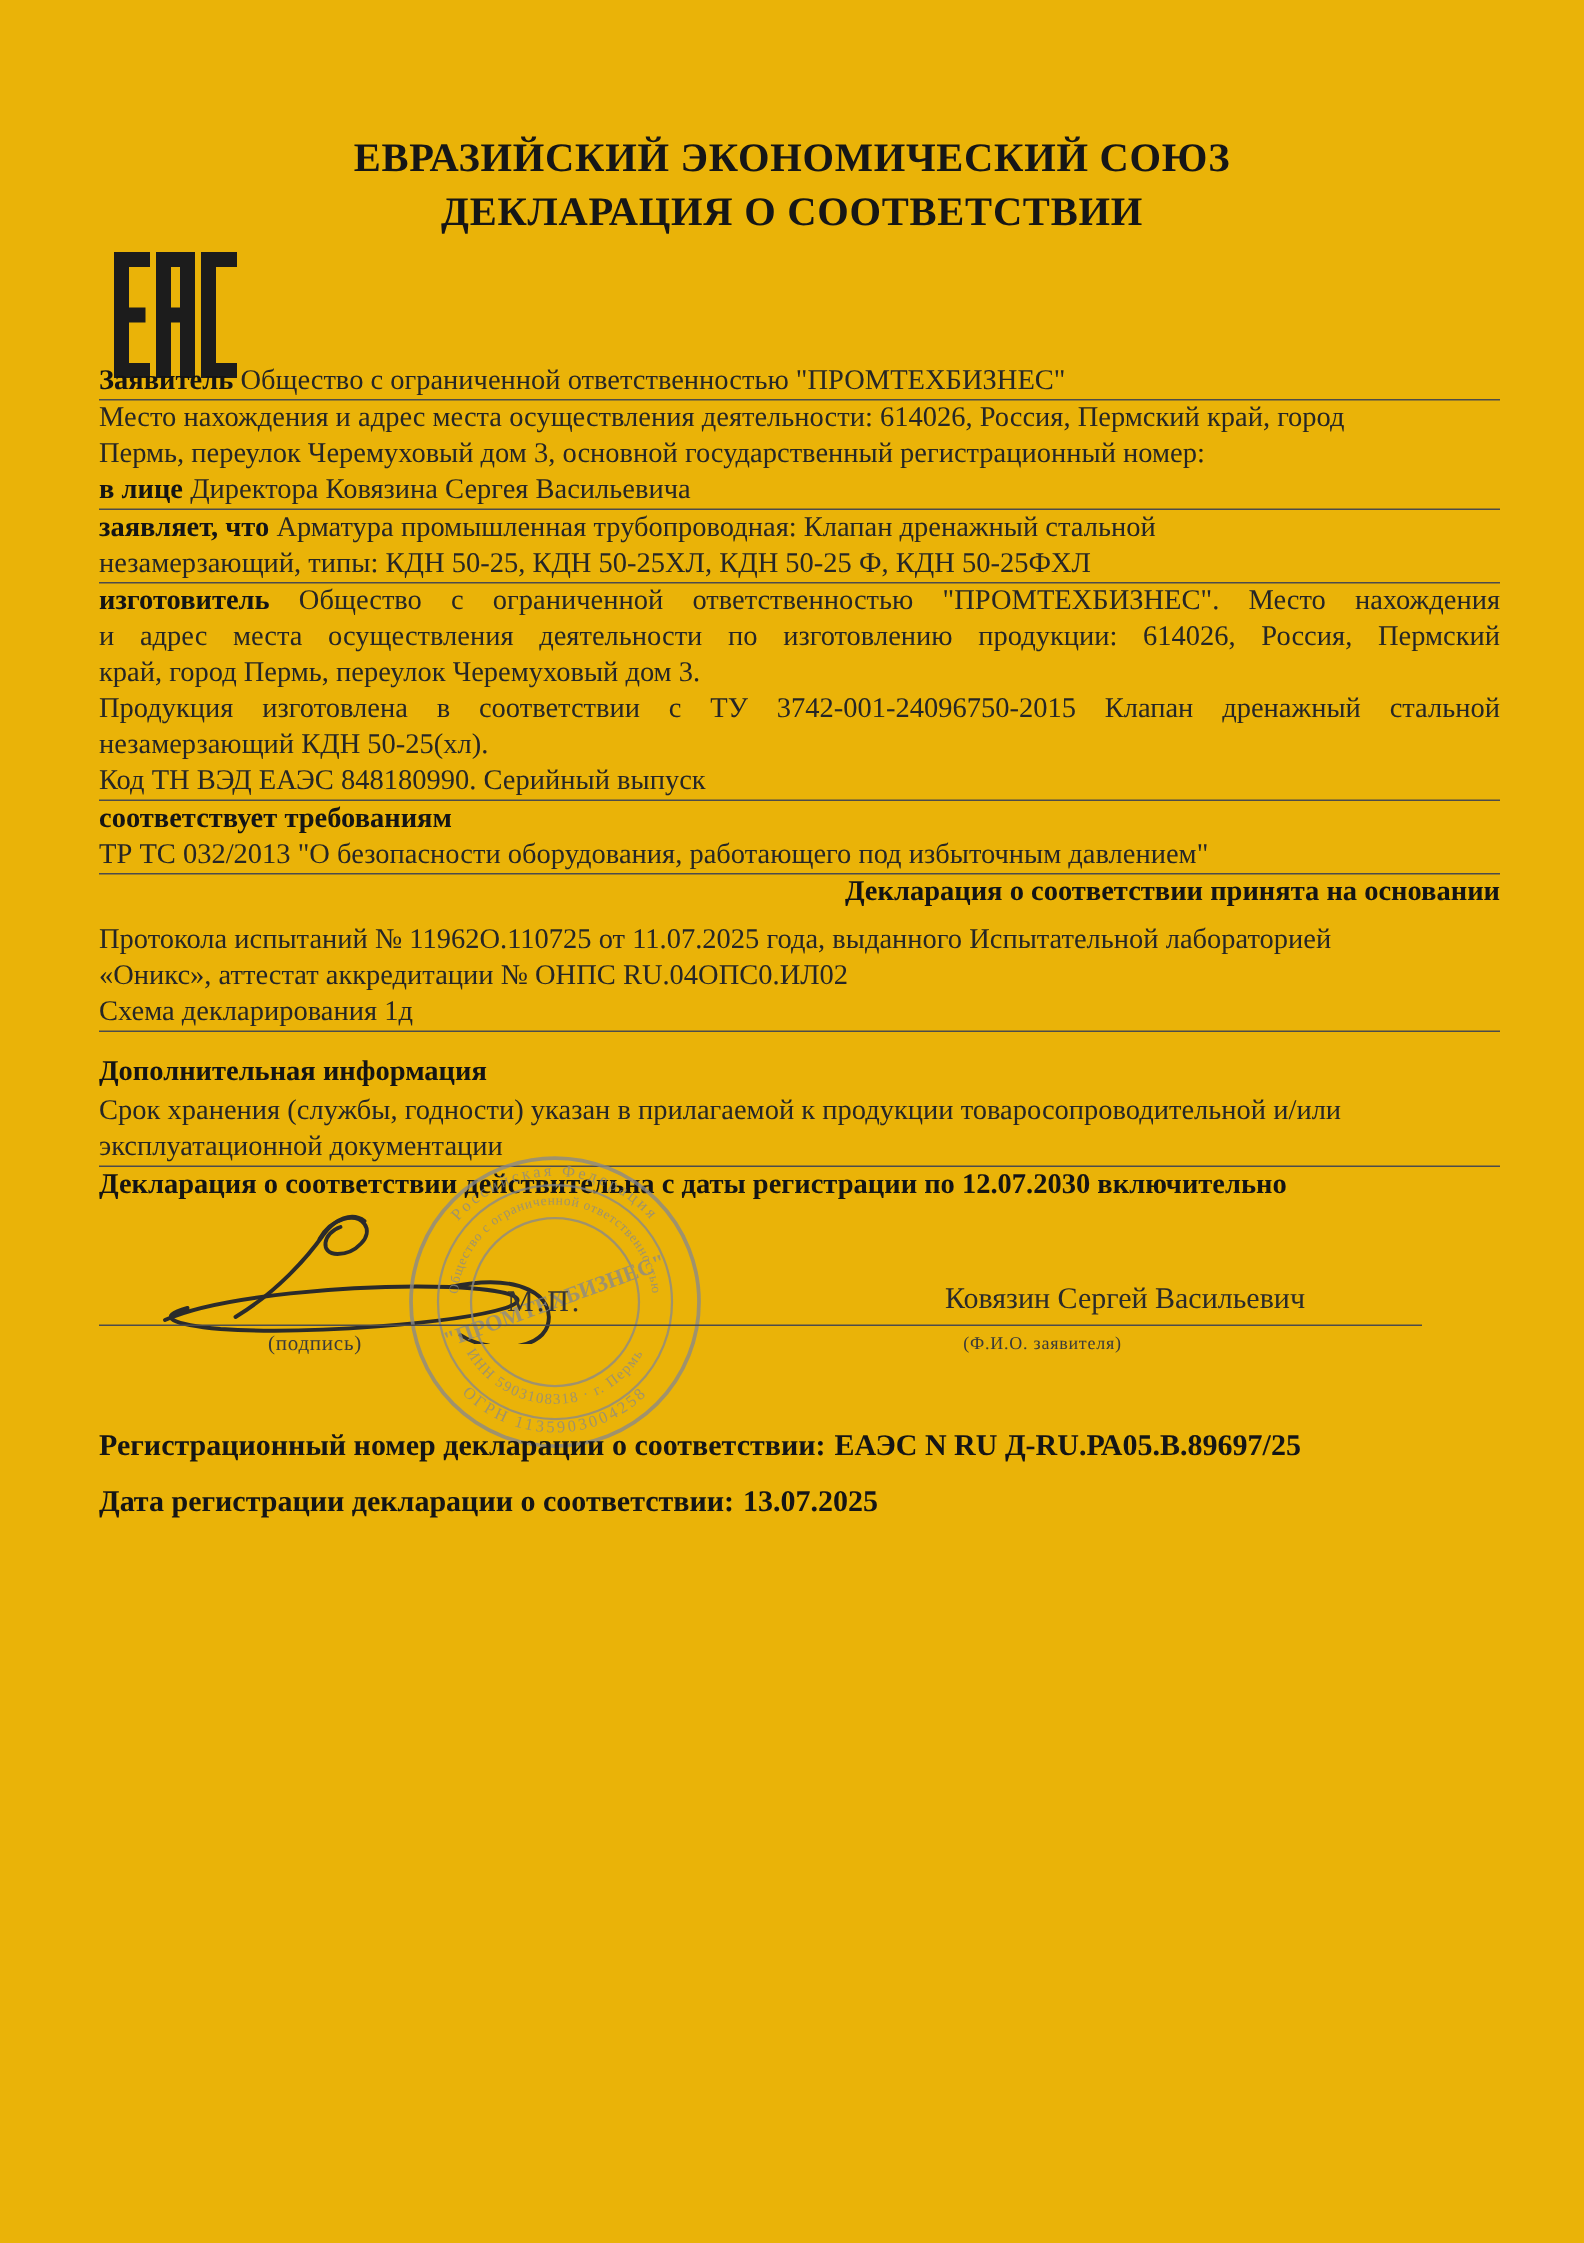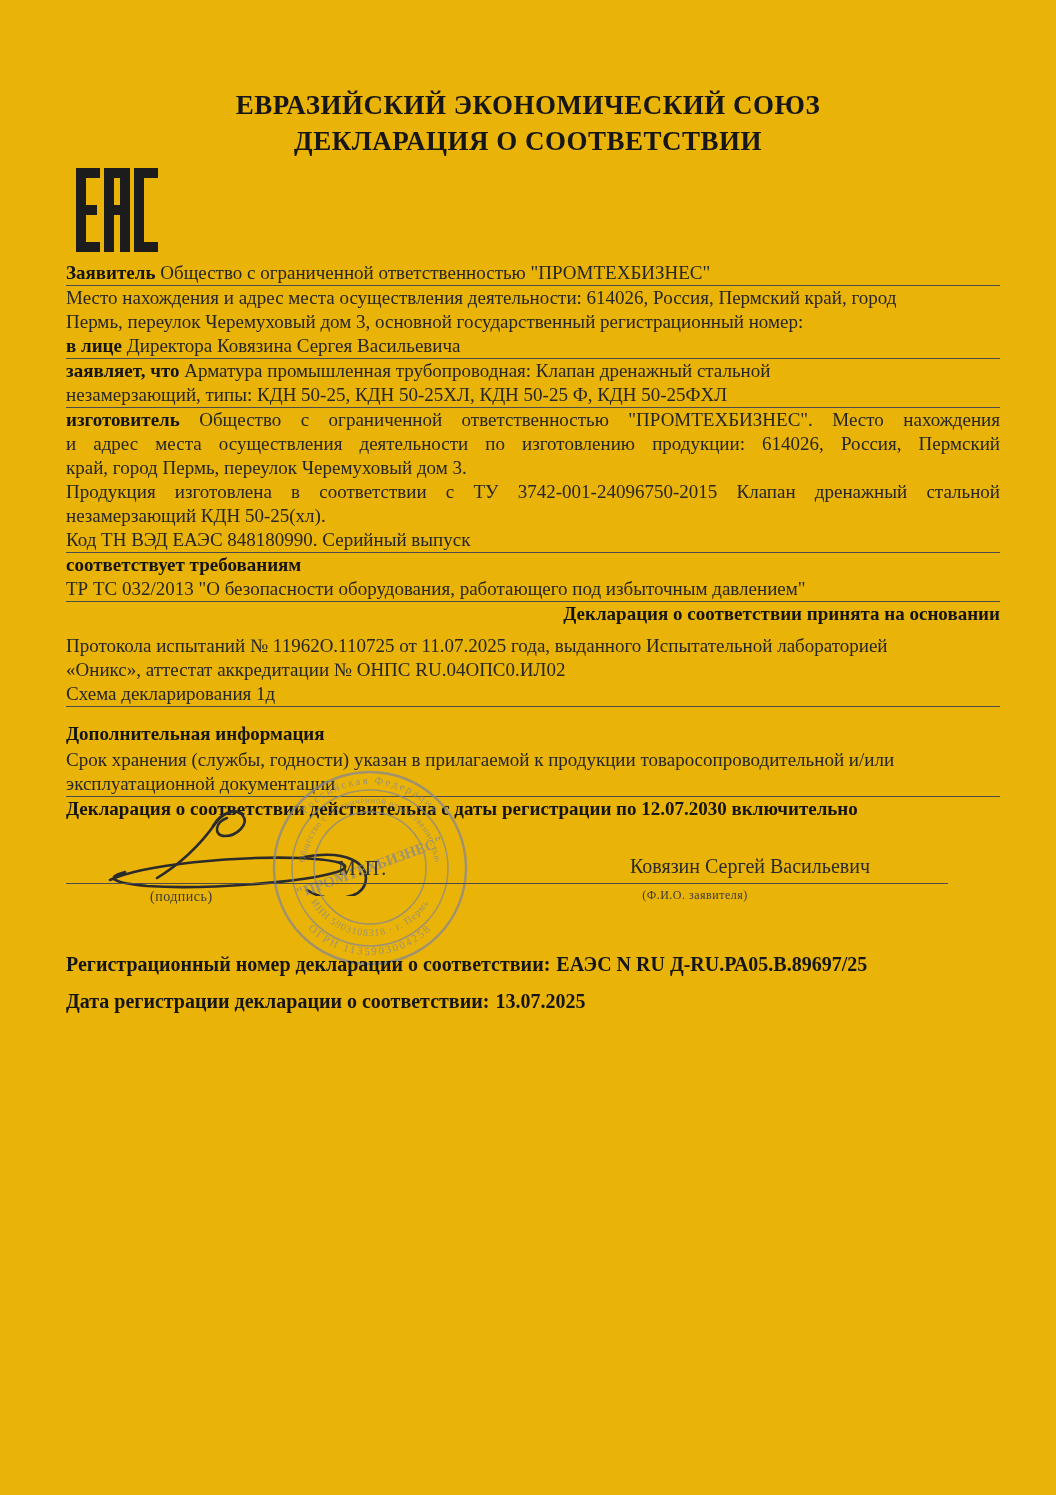--- a/index.html
+++ b/index.html
@@ -17,21 +17,21 @@
     text-align:center;
     font-weight:bold;
     font-size:27px;
     letter-spacing:0.5px;
     color:#161616;
   }
   .title.l1{top:90px;}
   .title.l2{top:126px;}
   .eac{position:absolute;left:76px;top:168px;}
   .doc-body{
-    position:absolute;left:66px;top:261px;width:934px;
+    position:absolute;left:66px;top:242px;width:934px;
   }
   .line{
     height:24px;
     line-height:23px;
     font-size:19px;
     white-space:nowrap;
     color:#262626;
   }
   .line b{color:#141414;}
   .line.rule{border-bottom:1.5px solid #4c4c4c;}
@@ -153,21 +153,21 @@
         <textPath href="#arcInnerBottom" startOffset="50%" text-anchor="middle">ИНН 5903108318 · г. Пермь</textPath>
       </text>
       <text x="100" y="104" font-size="15" font-weight="bold" text-anchor="middle" transform="rotate(-20 100 100)">"ПРОМТЕХБИЗНЕС"</text>
     </g>
   </svg>
 
   <div class="mp">М.П.</div>
 
   <div class="sig-rule"></div>
 
-  <div class="small-label" style="left:150px;top:889px;width:120px;">(подпись)</div>
+  <div class="small-label" style="left:150px;top:889px;width:120px;text-align:center;">(подпись)</div>
 
   <div class="fio-name">Ковязин Сергей Васильевич</div>
 
   <div class="small-label" style="left:540px;top:888px;width:310px;text-align:center;font-size:12px;">(Ф.И.О. заявителя)</div>
 
   <div class="footer-line" style="top:953px;">
     <span>Регистрационный номер декларации о соответствии:</span><span class="val">ЕАЭС N RU Д-RU.РА05.В.89697/25</span>
   </div>
   <div class="footer-line" style="top:990px;font-family:Liberation Serif, serif;">
     <span>Дата регистрации декларации о соответствии:</span><span class="val">13.07.2025</span>

